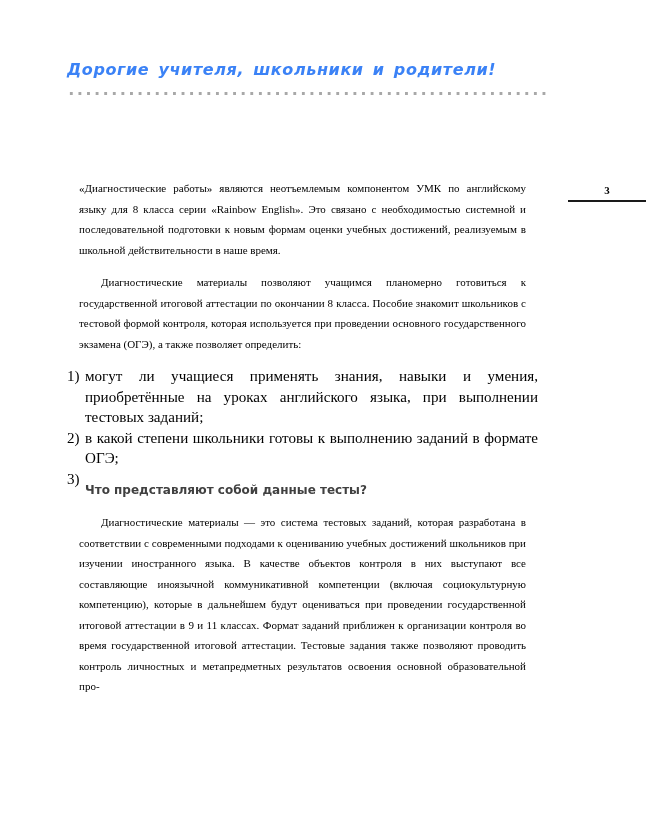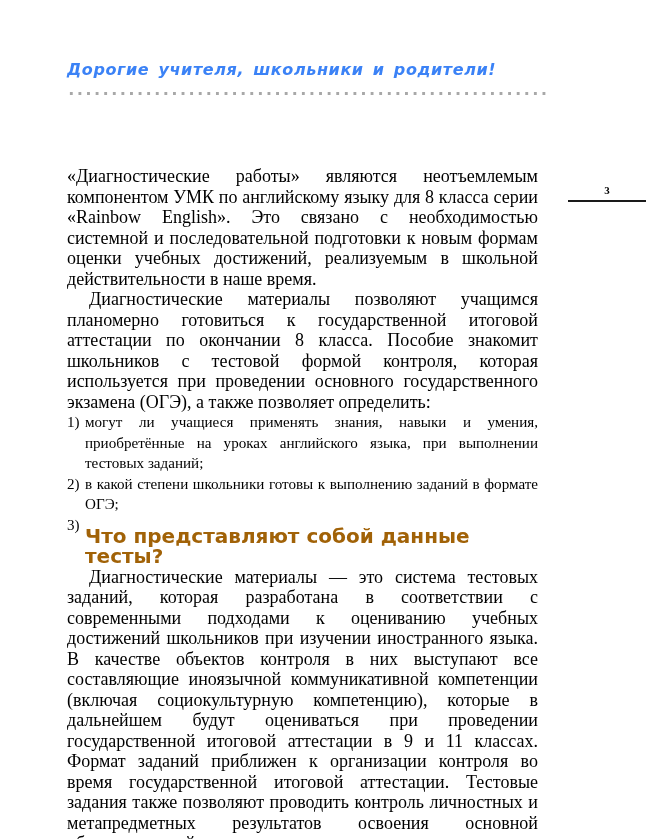--- a/index.html
+++ b/index.html
@@ -74,22 +74,22 @@
 
   
   .textcol {
     position: absolute;
     left: 67px;
     top: 166px;
     width: 471px;
   }
 
   .para {
-    margin: 0;
-    font-size: 18px;
+    margin: 12px;
+    font-size: 11px;
     line-height: 20.5px;
     text-align: justify;
     text-justify: inter-word;
     hyphens: manual;
     -webkit-hyphens: manual;
     text-indent: 0;
   }
   .para.indent {
     text-indent: 22px;
   }
@@ -114,24 +114,24 @@
     position: absolute;
     left: 0;
     top: 0;
   }
 
   .subhead {
     margin: 0;
     padding-left: 18px;
     font-family: "DejaVu Sans", "Liberation Sans", sans-serif;
     font-weight: bold;
-    font-size: 20px;
+    font-size: 12px;
     line-height: 20.5px;
     text-align: left;
-    color: #a16207;
+    color: #404040;
   }
   .gap-sub   { height: 11px; }
 </style>
 </head>
 <body>
 
 <div class="page">
 
   <div class="doc-title">Дорогие учителя, школьники и родители!</div>
 

